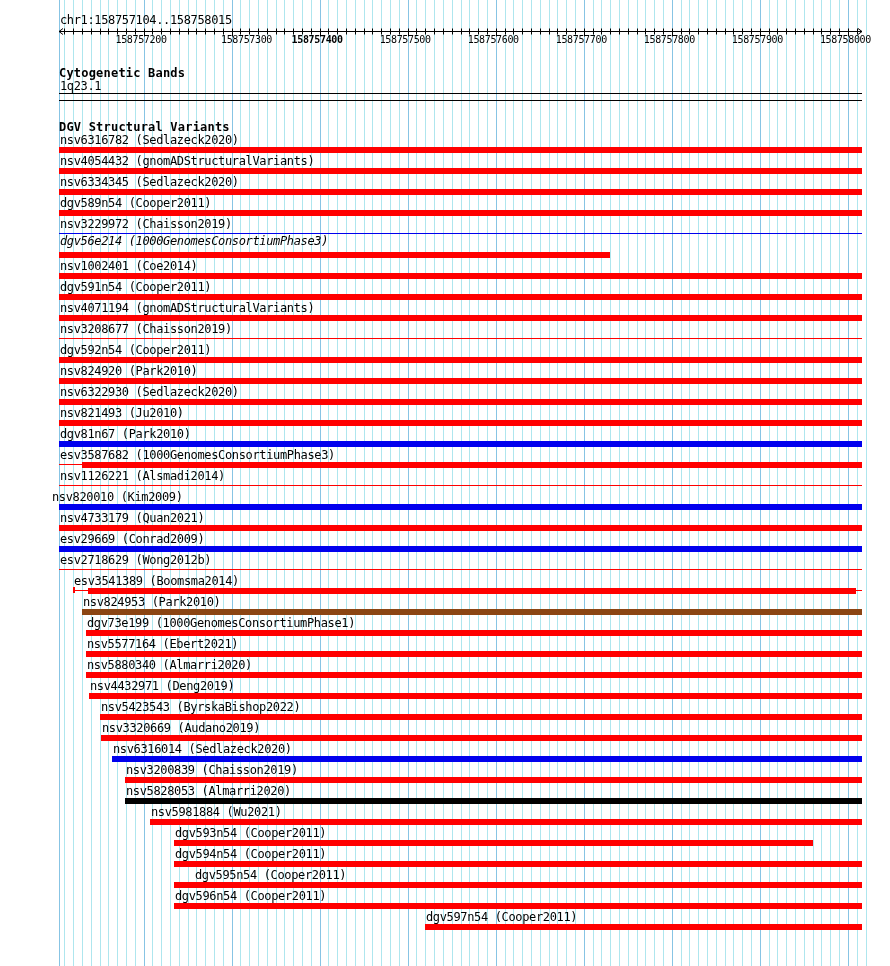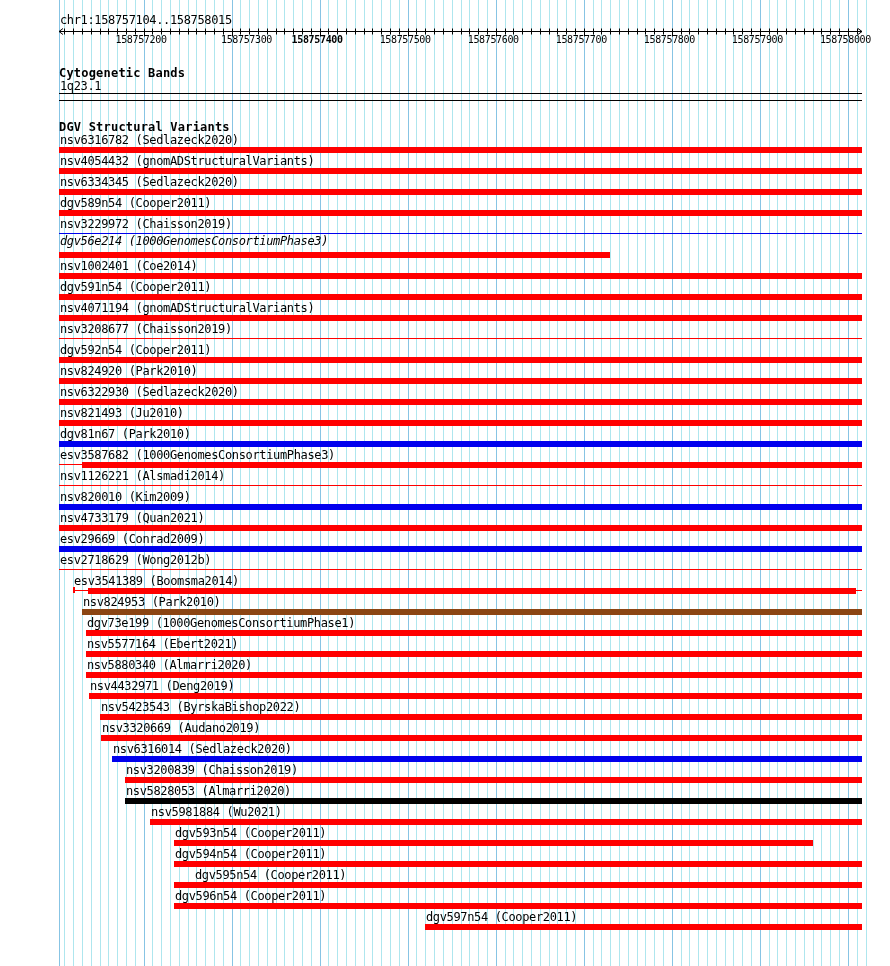--- a/index.html
+++ b/index.html
@@ -284,21 +284,21 @@
       <div>
         <div class="txt" style="left: 60px; top: 450px;">esv3587682 (1000GenomesConsortiumPhase3)</div>
         <div class="thin" style="left: 59px; width: 803px; top: 464px; background: rgb(255, 0, 0);"></div>
         <div class="bar" style="left: 82px; width: 780px; top: 462px; background: rgb(255, 0, 0);"></div>
       </div>
       <div>
         <div class="txt" style="left: 60px; top: 471px;">nsv1126221 (Alsmadi2014)</div>
         <div class="thin" style="left: 59px; width: 803px; top: 485px; background: rgb(255, 0, 0);"></div>
       </div>
       <div>
-        <div class="txt" style="left: 60px; top: 492px;">nsv820010 (Kim2009)</div>
+        <div class="txt" style="left: 52px; top: 492px;">nsv820010 (Kim2009)</div>
         <div class="bar" style="left: 59px; width: 803px; top: 504px; background: rgb(0, 0, 238);"></div>
       </div>
       <div>
         <div class="txt" style="left: 60px; top: 513px;">nsv4733179 (Quan2021)</div>
         <div class="bar" style="left: 59px; width: 803px; top: 525px; background: rgb(255, 0, 0);"></div>
       </div>
       <div>
         <div class="txt" style="left: 60px; top: 534px;">esv29669 (Conrad2009)</div>
         <div class="bar" style="left: 59px; width: 803px; top: 546px; background: rgb(0, 0, 238);"></div>
       </div>

